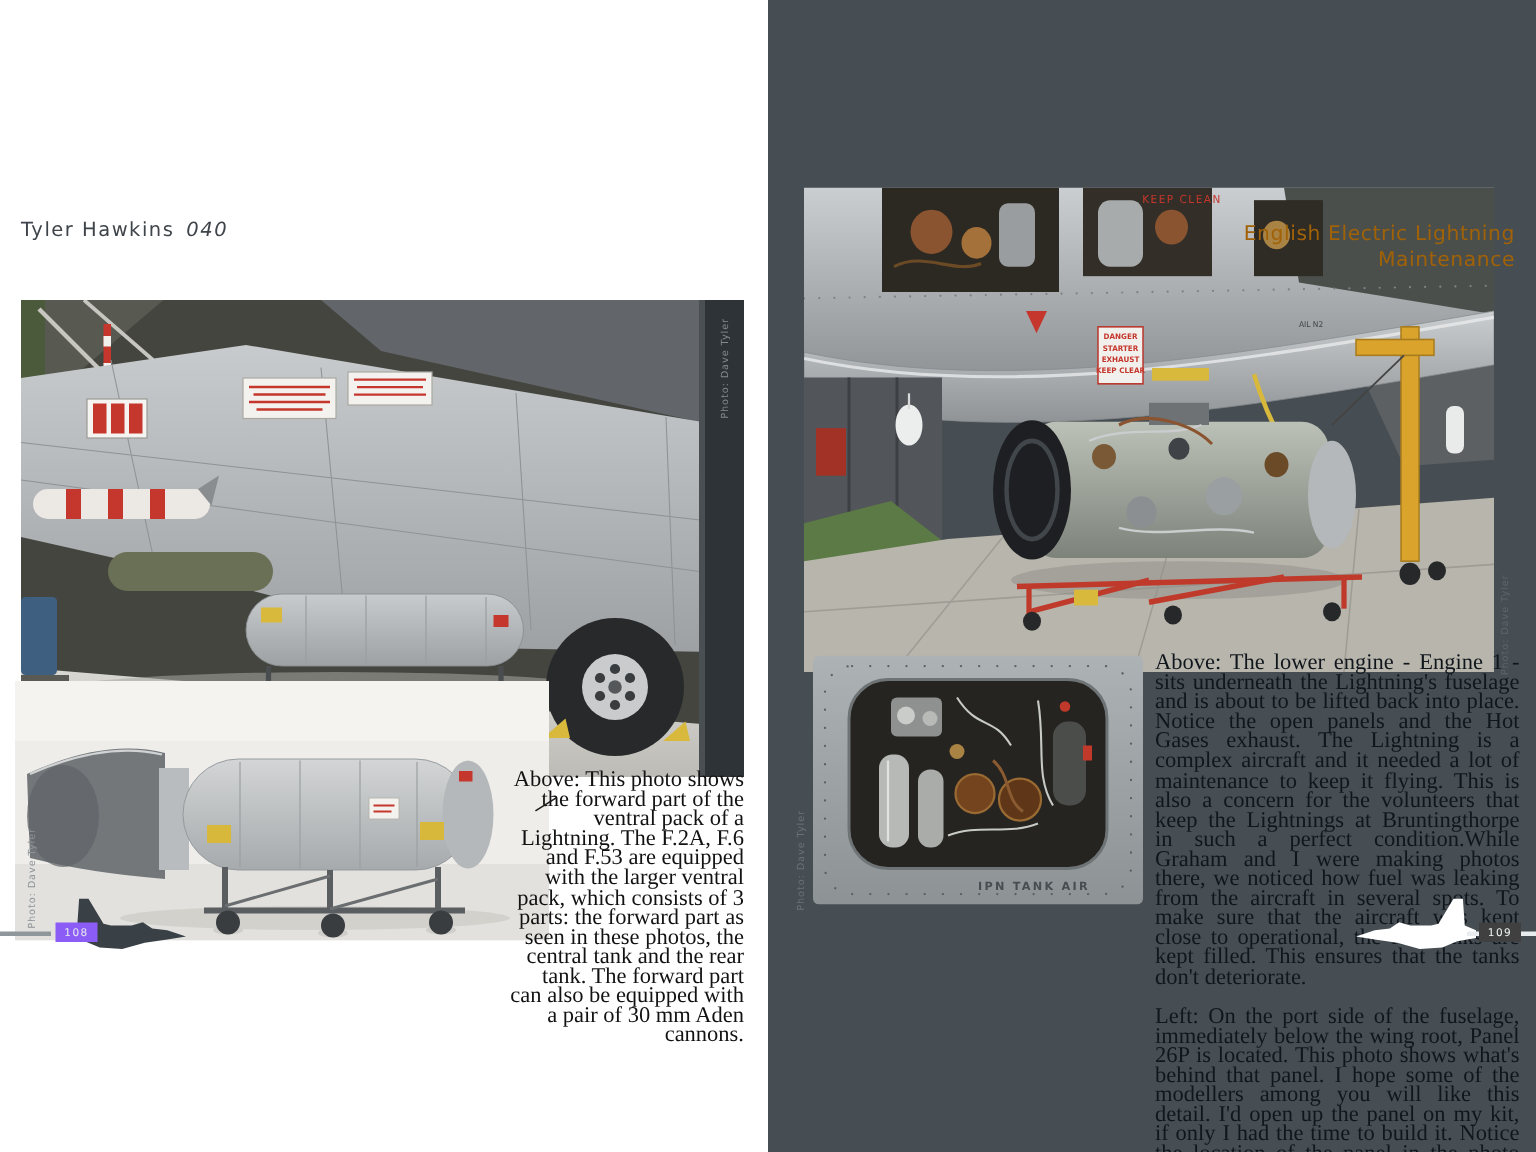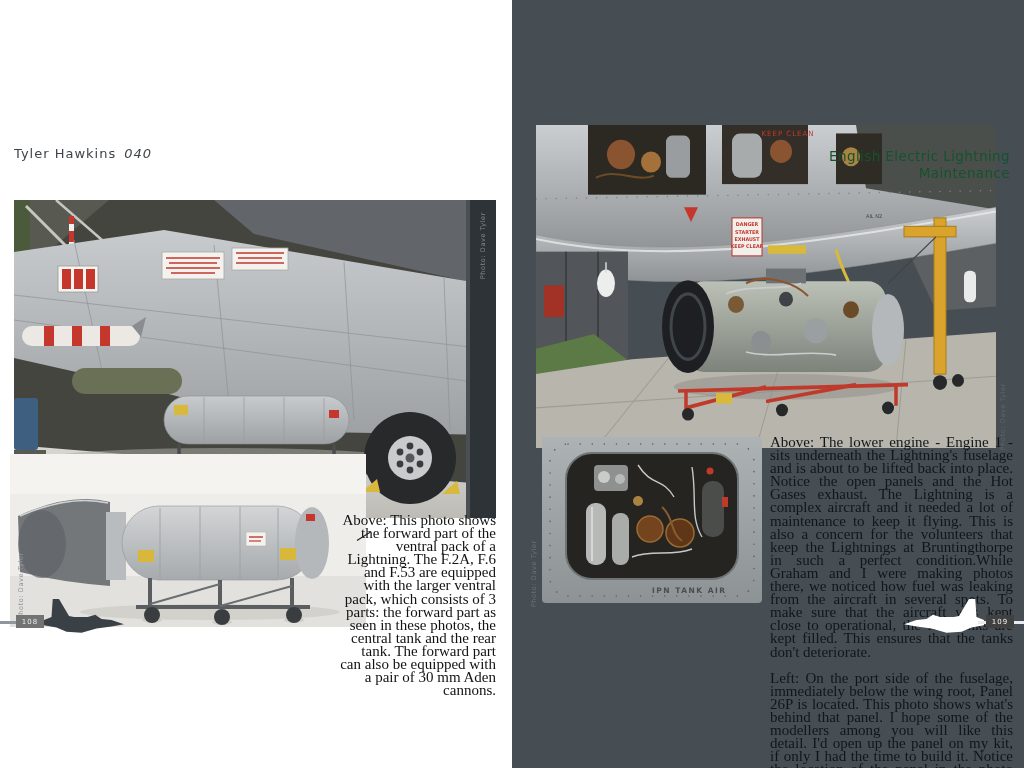--- a/index.html
+++ b/index.html
@@ -5,21 +5,21 @@
   html,body{margin:0;padding:0;}
   body{width:1024px;height:768px;position:relative;overflow:hidden;background:#ffffff;
        font-family:"DejaVu Sans",sans-serif;}
   .abs{position:absolute;}
   
   #right-page-bg{left:512px;top:0;width:512px;height:768px;background:#464e53;}
   
   #left-header{left:14px;top:146px;font-size:13px;color:#3e4449;letter-spacing:1px;z-index:5;}
   #left-header .num{margin-left:8px;font-style:italic;}
   #right-header{right:14px;top:148px;text-align:right;font-size:13.5px;line-height:17px;
-                color:#14532d;letter-spacing:.4px;z-index:6;}
+                color:#a16207;letter-spacing:.4px;z-index:6;}
   
   .photo{z-index:1;}
   .photo svg{display:block;width:100%;height:100%;}
   #photo1{left:14px;top:200px;width:482px;height:318px;}
   #photo2{left:10px;top:454px;width:356px;height:173px;z-index:2;}
   #photo3{left:536px;top:125px;width:460px;height:323px;}
   #photo4{left:542px;top:437px;width:220px;height:166px;}
   
   .caption{font-family:"Liberation Serif",serif;font-size:15px;line-height:13.1px;color:#10161c;z-index:3;}
   #caption-left{left:338px;top:514px;width:158px;text-align:right;color:#121212;}
@@ -35,21 +35,21 @@
   #credit-p2{left:17px;top:552px;color:#8d9398;}
   #credit-p3{left:999px;top:383px;color:#5d656b;}
   #credit-p4{left:530px;top:540px;color:#6a7278;}
   
   .pagebar-line{height:3px;top:621px;z-index:4;}
   .pagebar-box{top:615px;width:28px;height:13px;z-index:4;display:flex;align-items:center;
                justify-content:center;font-size:7px;letter-spacing:1px;}
   .sil{z-index:3;}
   .sil svg{display:block;width:100%;height:100%;}
   #bar-l1{left:0;width:34px;background:#8f979c;}
-  #box-108{left:16px;background:#737373;color:#e8ebed;}
+  #box-108{left:37px;background:#8b5cf6;color:#e8ebed;}
   #sil-left{left:44px;top:597px;width:80px;height:42px;}
   #sil-right{left:904px;top:597px;width:80px;height:42px;}
   #bar-r1{left:978px;width:46px;background:#e9ecee;}
   #box-109{left:986px;background:#404040;color:#f2f4f5;}
 </style>
 </head>
 <body>
 
 <div id="right-page-bg" class="abs"></div>
 

